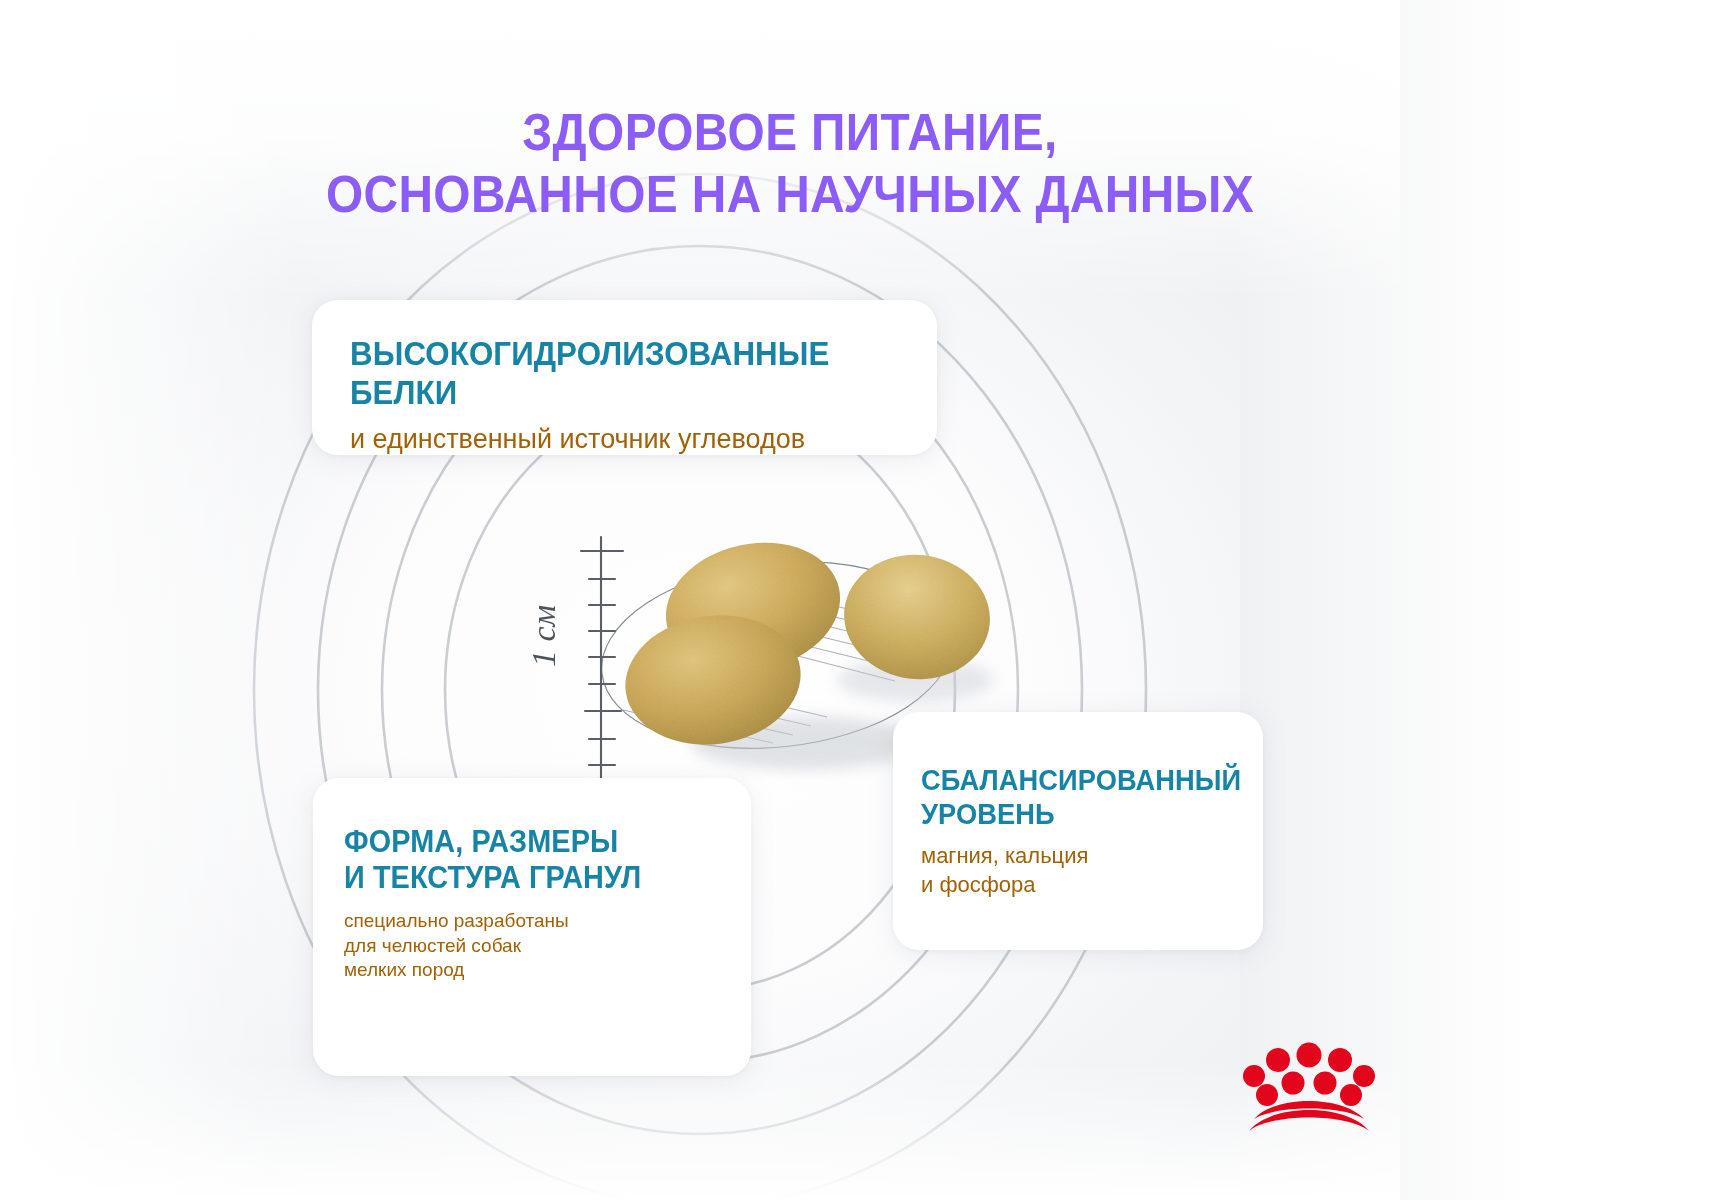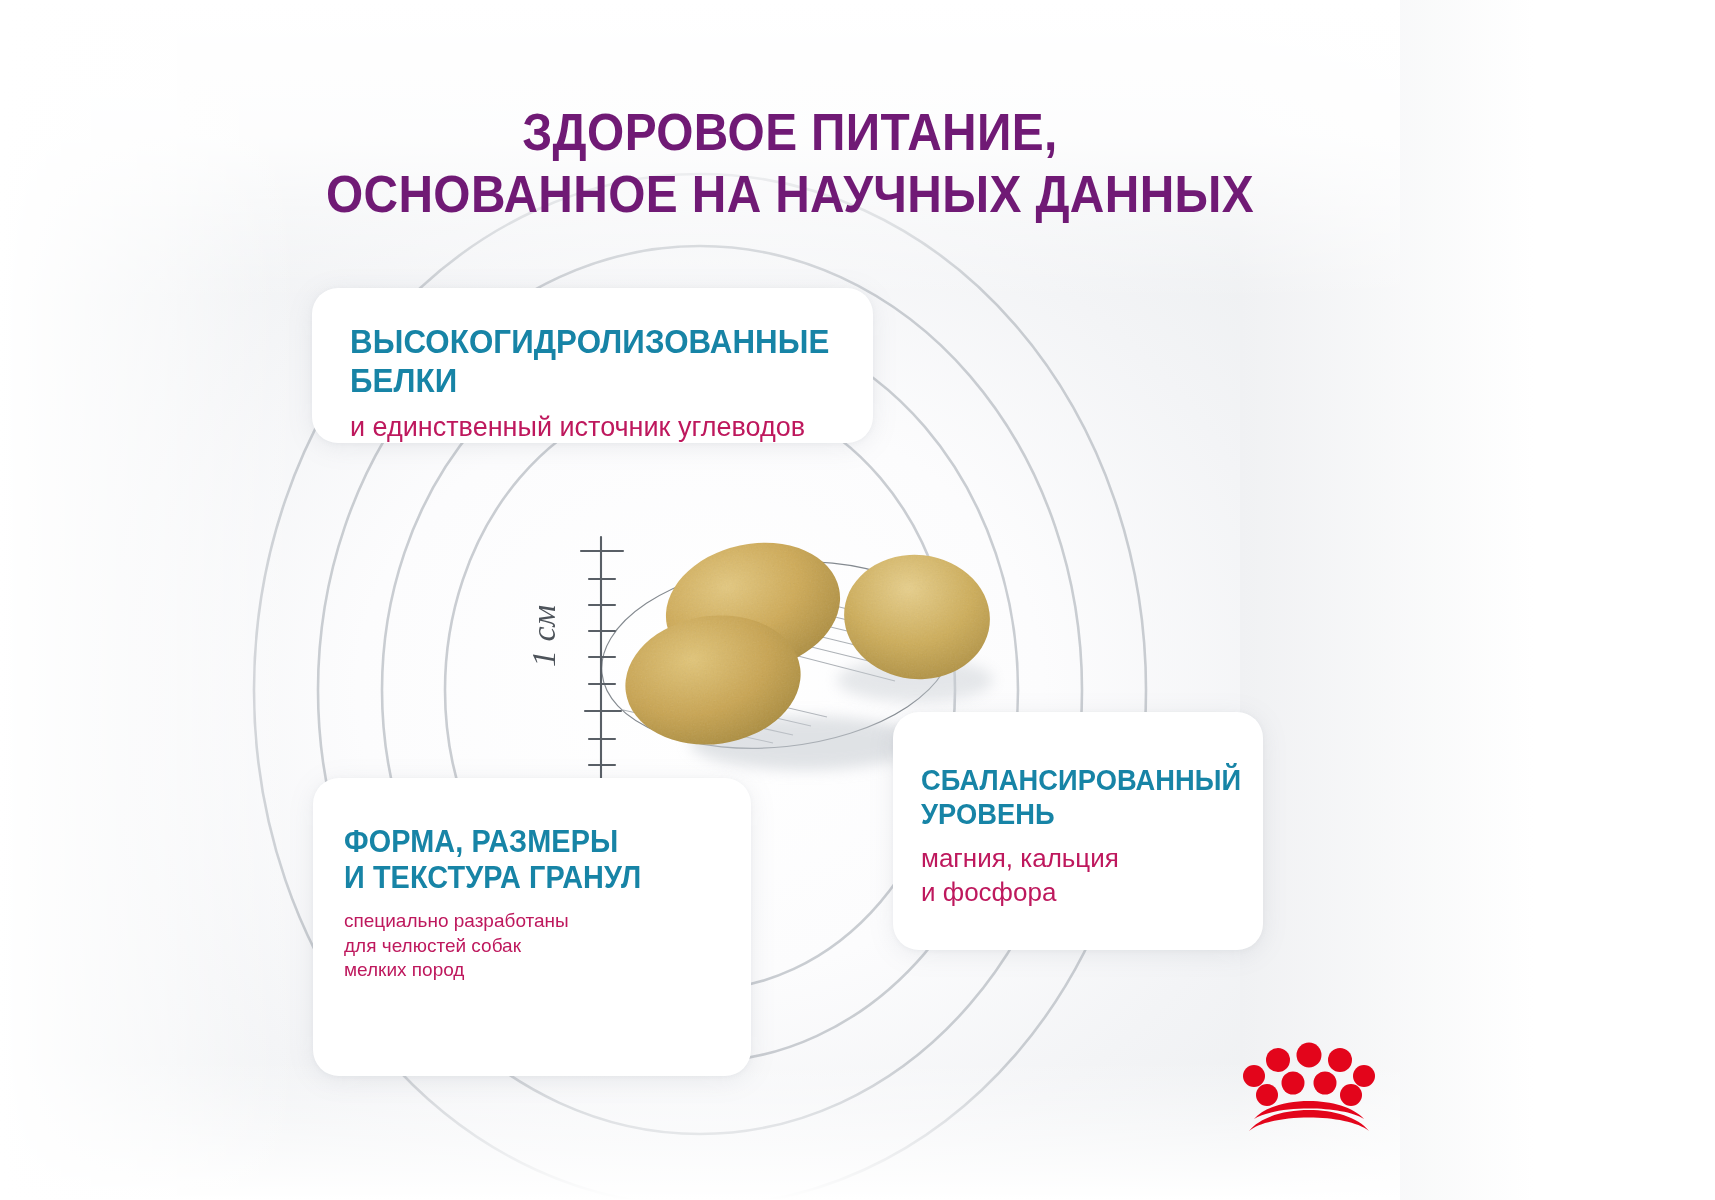--- a/index.html
+++ b/index.html
@@ -74,29 +74,29 @@
   .card-title {
     color: #1784a6;
     font-weight: bold;
     letter-spacing: 0.1px;
     line-height: 1.16;
     margin: 0;
     font-stretch: condensed;
     transform-origin: left top;
   }
   .card-body {
-    color: #be185d;
+    color: #a16207;
     line-height: 1.30;
     margin: 0;
   }
 
   
   #card-protein {
-    left: 312px; top: 288px;
-    width: 561px; height: 155px;
+    left: 312px; top: 300px;
+    width: 625px; height: 155px;
     padding: 34px 30px 0 38px;
   }
   #card-protein .card-title {
     font-size: 34px;
     transform: scaleX(0.92);
   }
   #card-protein .card-body {
     font-size: 27px;
     margin-top: 9px;
   }
@@ -120,31 +120,31 @@
   #card-minerals {
     left: 893px; top: 712px;
     width: 370px; height: 238px;
     padding: 52px 16px 0 28px;
   }
   #card-minerals .card-title {
     font-size: 29px;
     transform: scaleX(0.94);
   }
   #card-minerals .card-body {
-    font-size: 26px;
+    font-size: 22px;
     margin-top: 11px;
   }
 
   
   .headline {
     position: absolute;
     left: 0; top: 66px;
     width: 1580px;
     text-align: center;
-    color: #701a75;
+    color: #8b5cf6;
     font-weight: bold;
     font-size: 52px;
     line-height: 1.20;
     letter-spacing: 0.4px;
   }
   .headline span { display: block; transform: scaleX(0.92); }
 
   
   .crown { position: absolute; left: 1243px; top: 1035px; width: 132px; height: 102px; }
 </style>

